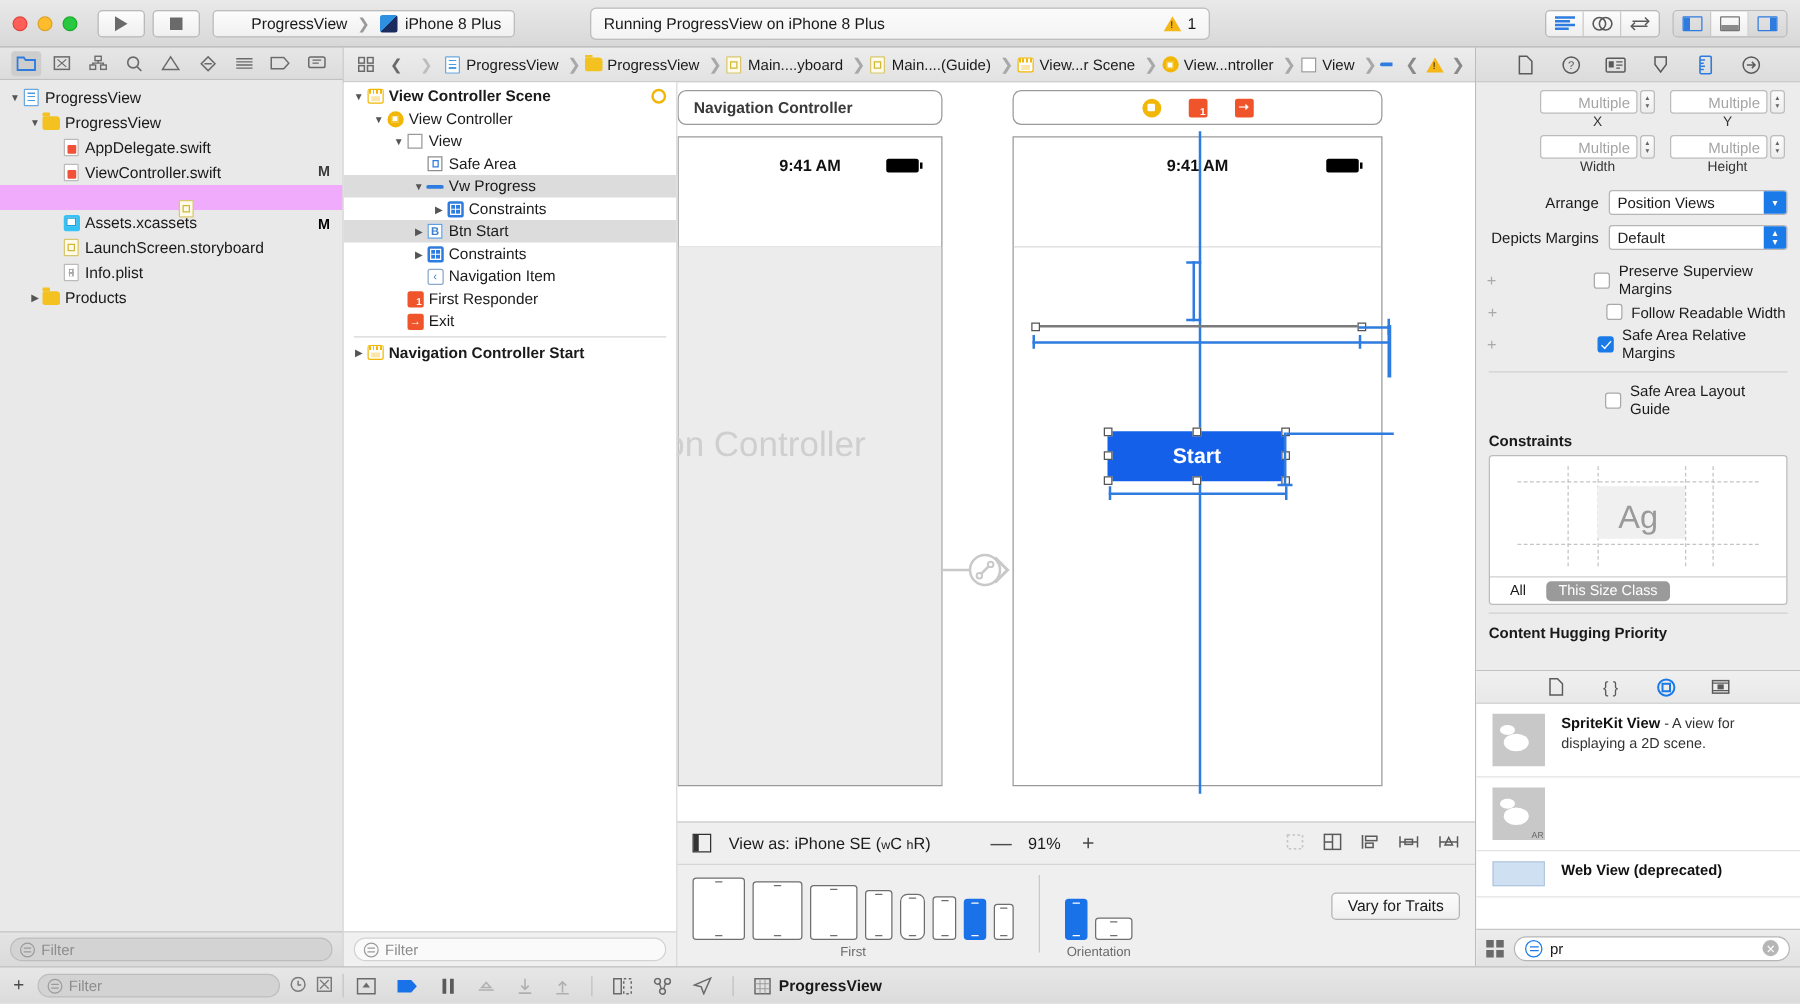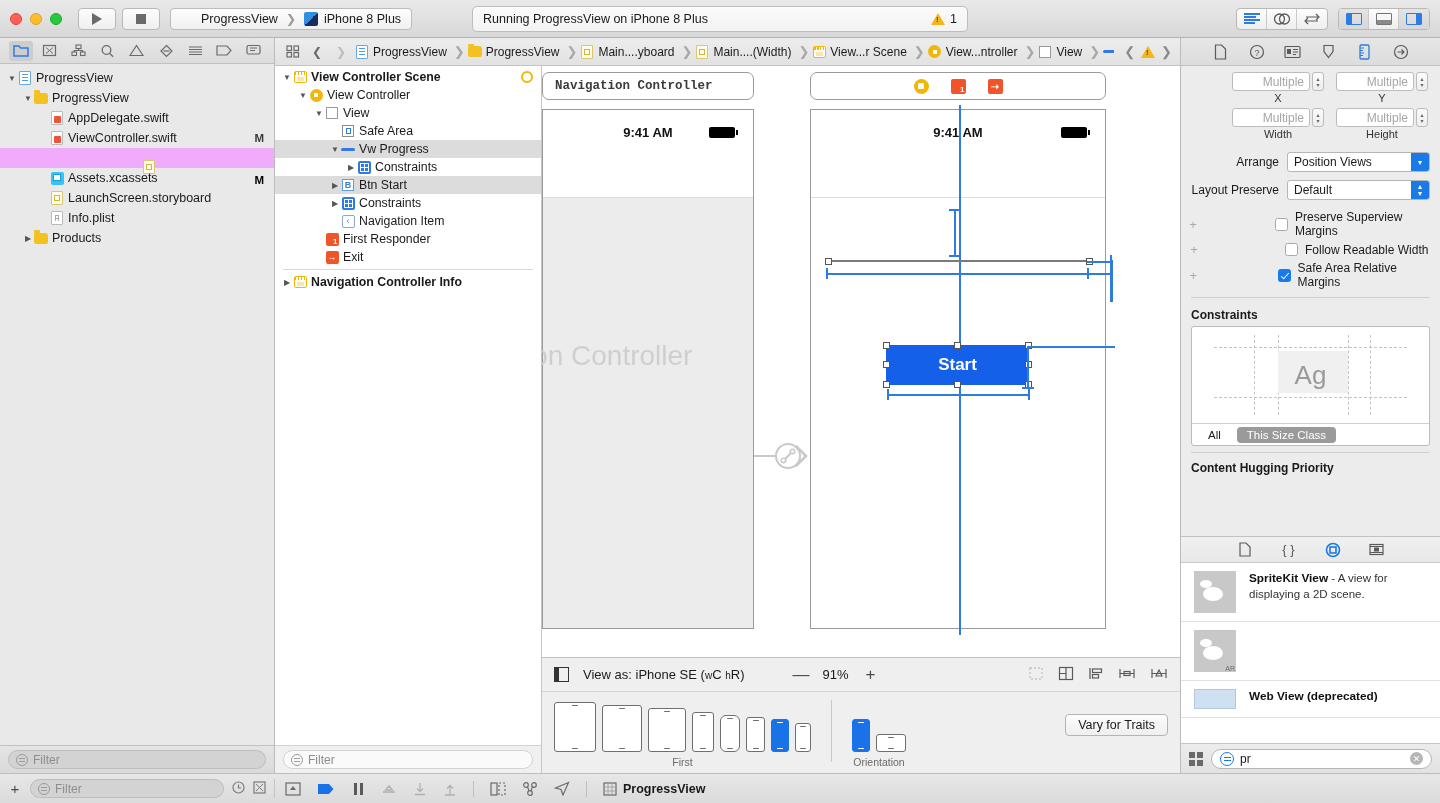--- a/index.html
+++ b/index.html
@@ -513,21 +513,21 @@
               <span class="c-ic">
                 <span class="ic-story"></span>
               </span>
               <span>Main....yboard</span>
               <span class="sep">❯</span>
             </span>
             <span class="crumb">
               <span class="c-ic">
                 <span class="ic-story"></span>
               </span>
-              <span>Main....(Width)</span>
+              <span>Main....(Guide)</span>
               <span class="sep">❯</span>
             </span>
             <span class="crumb">
               <span class="c-ic">
                 <span class="ic-scene"></span>
               </span>
               <span>View...r Scene</span>
               <span class="sep">❯</span>
             </span>
             <span class="crumb">
@@ -644,35 +644,35 @@
                   <span class="ic-exit">→</span>
                 </span>
                 <span class="olbl">Exit</span>
               </div>
               <div class="osep"></div>
               <div class="orow bold" style="padding-left: 6px;">
                 <span class="otw">▶</span>
                 <span class="oico">
                   <span class="ic-scene"></span>
                 </span>
-                <span class="olbl">Navigation Controller Info</span>
+                <span class="olbl">Navigation Controller Start</span>
               </div>
             </div>
           <div class="outline-filter">
             <div class="fbox" style="background:#fafafa;border-color:#d2d2d2;">
               <span class="fglyph"></span>
               <span>Filter</span>
             </div>
           </div>
         </div>
 
         <div style="flex:1;display:flex;flex-direction:column;min-width:0;">
           <div class="canvas">
 
-            <div class="scene-label" style="left:0px;top:6px;width:212px;font-family:Liberation Mono, monospace;">
+            <div class="scene-label" style="left:0px;top:6px;width:212px;">
               <span>Navigation Controller</span>
             </div>
             <div class="device" style="left:0px;top:43px;width:212px;height:520px;">
               <div class="statusline">
                 <span>9:41 AM</span>
                 <span class="batt"></span>
               </div>
               <div class="navbar-fill"></div>
               <div class="nav-ctrl-body" style="height:430px;position:relative;">
                 <div class="ghost-text" style="left:-56px;top:142px;">gation Controller</div>
@@ -897,21 +897,21 @@
           </div>
 
         <div class="insp-row" style="margin-top:8px;">
           <span class="rl">Arrange</span>
           <span class="popup">
             <span>Position Views</span>
             <span class="arrow">▾</span>
           </span>
         </div>
         <div class="insp-row">
-          <span class="rl">Layout Preserve</span>
+          <span class="rl">Depicts Margins</span>
           <span class="popup">
             <span>Default</span>
             <span class="arrow">▴<br>▾</span>
           </span>
         </div>
 
         <div id="chk-list" style="margin-top:4px;">
             <div class="chk-row">
               <span class="plus">+</span>
               <span style="width:70px"></span>
@@ -924,20 +924,26 @@
               <span class="chk"></span>
               <span class="chk-lbl">Follow Readable Width</span>
             </div>
             <div class="chk-row">
               <span class="plus">+</span>
               <span style="width:70px"></span>
               <span class="chk on"></span>
               <span class="chk-lbl">Safe Area Relative Margins</span>
             </div>
             <div class="insp-sep"></div>
+            <div class="chk-row">
+              <span class="plus"></span>
+              <span style="width:70px"></span>
+              <span class="chk"></span>
+              <span class="chk-lbl">Safe Area Layout Guide</span>
+            </div>
           </div>
 
         <div class="sec-title" style="margin-top:8px;">Constraints</div>
         <div class="constr-box">
           <div class="constr-vis">
             <span class="dash-v" style="left:62px;"></span>
             <span class="dash-v" style="left:86px;"></span>
             <span class="dash-v" style="left:156px;"></span>
             <span class="dash-v" style="left:178px;"></span>
             <span class="dash-h" style="top:20px;"></span>

